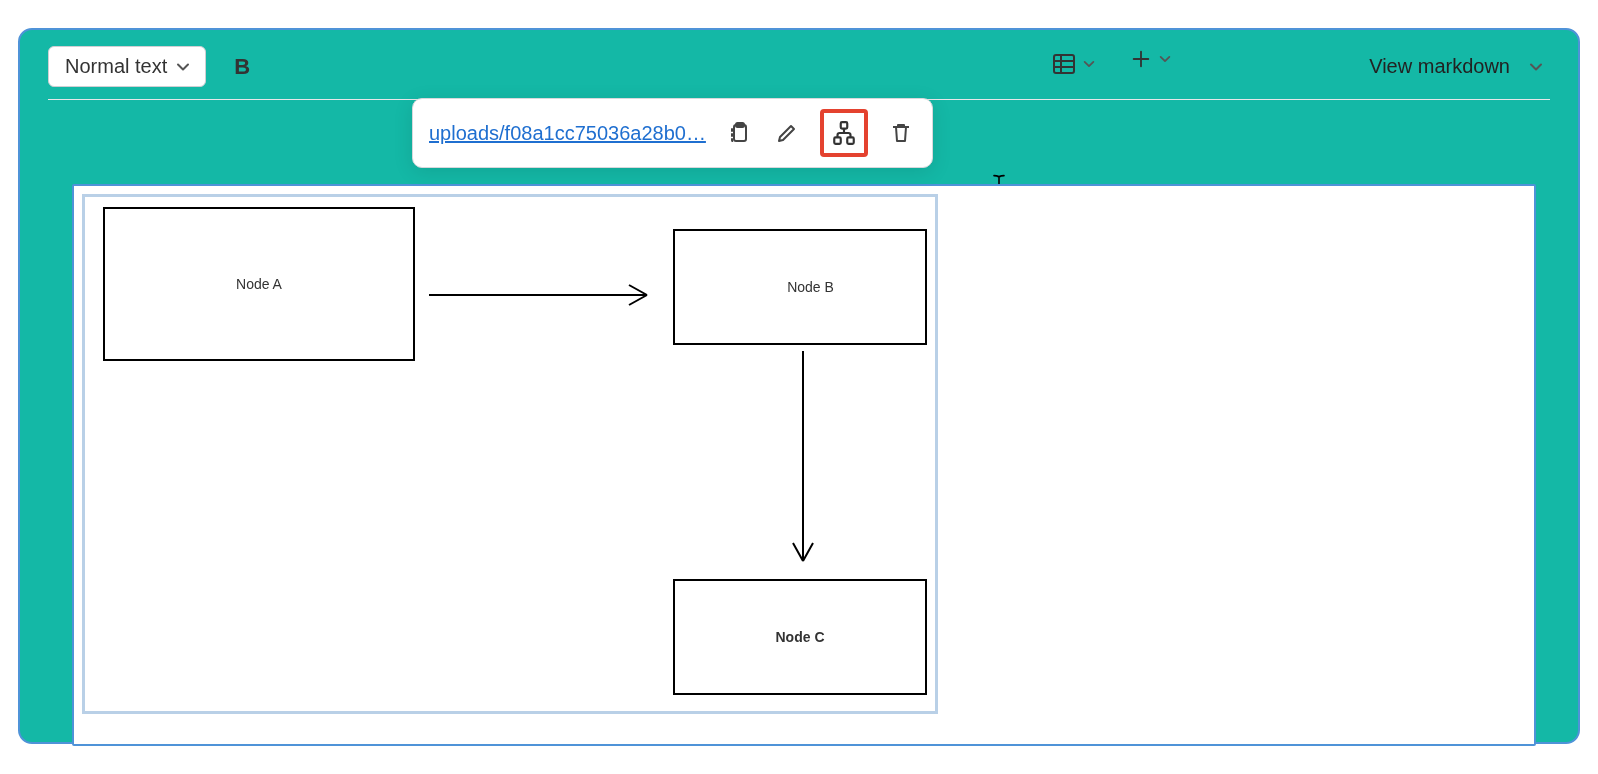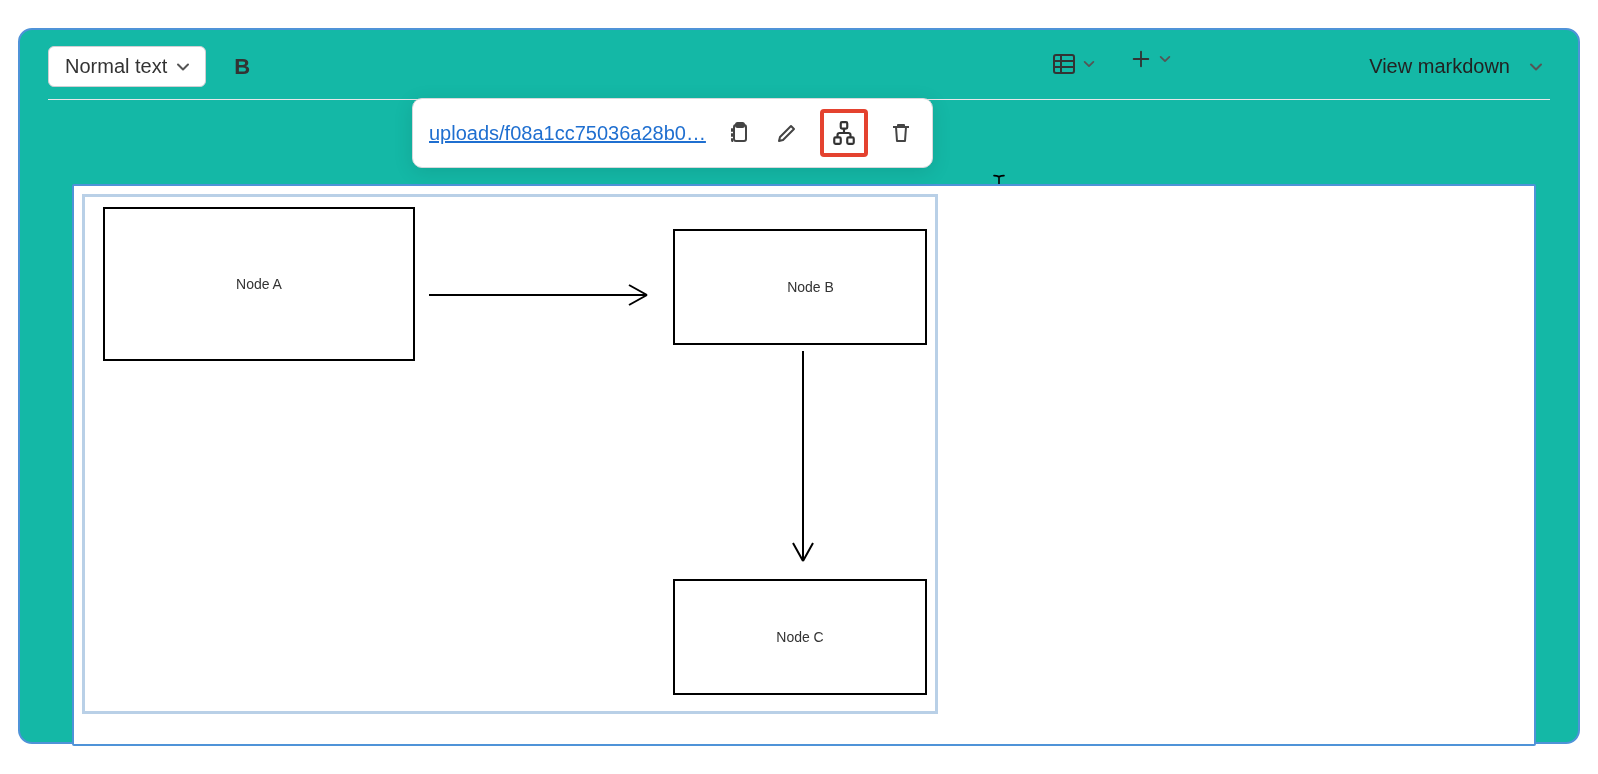--- a/index.html
+++ b/index.html
@@ -129,21 +129,21 @@
   }
   .node {
     position: absolute;
     border: 2px solid #000;
     display:flex; align-items:center; justify-content:center;
     font-size: 14px;
     background:#fff;
   }
   .node-a { left: 18px;  top: 10px;  width: 312px; height: 154px; }
   .node-b { left: 588px; top: 32px;  width: 254px; height: 116px; padding-left: 21px; }
-  .node-c { left: 588px; top: 382px; width: 254px; height: 116px; }
+  .node-c { left: 588px; top: 382px; width: 254px; height: 116px; font-weight: bold; }
   .arrow-svg { position:absolute; overflow:visible; }
   
   .peek-table { position:absolute; left: 1032px; top: 22px; }
   .peek-plus  { position:absolute; left: 1110px; top: 18px; }
   .peek-group { display:inline-flex; align-items:center; gap:6px; color:#333; font-size:22px; }
   svg { display:block; }
 </style>
 </head>
 <body>
 

